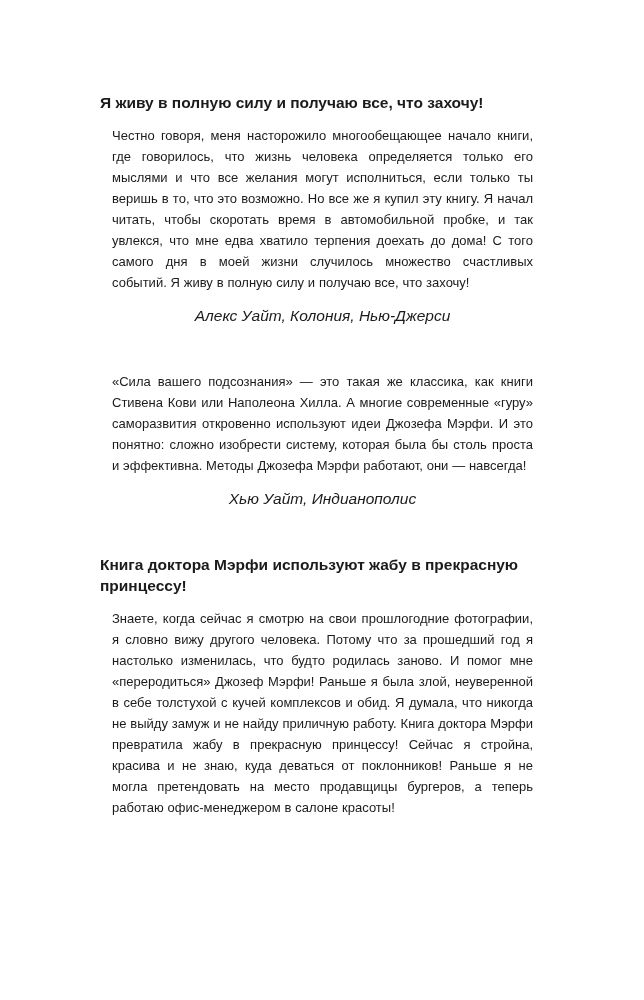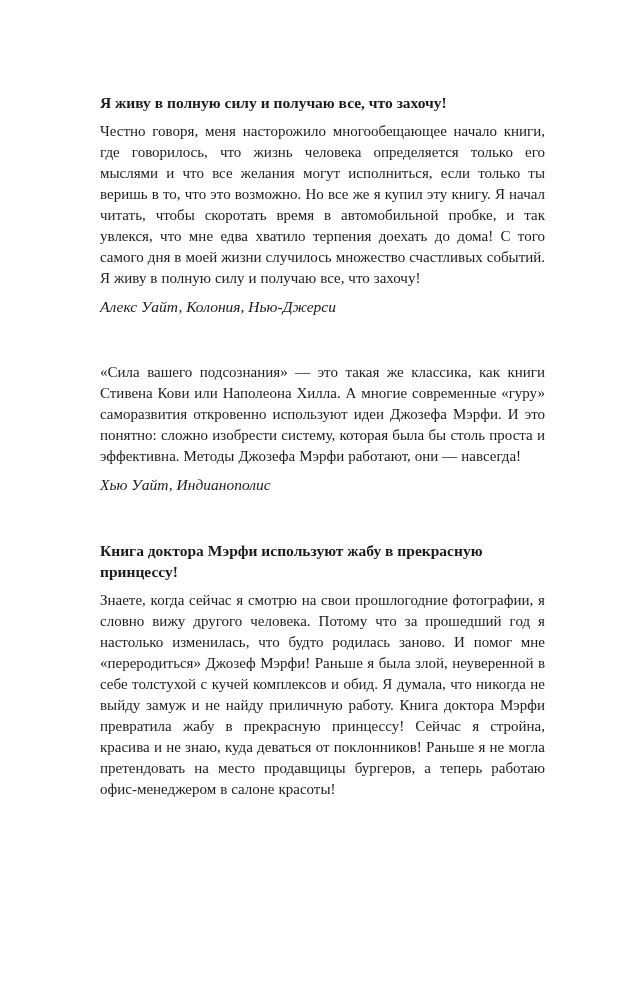--- a/index.html
+++ b/index.html
@@ -16,43 +16,42 @@
     }
     .page {
       box-sizing: border-box;
       width: 644px;
       height: 1000px;
       padding: 92px 99px 40px 100px;
       background: #ffffff;
     }
     .testimonial {
       margin: 0 0 45px 0;
-      font-family: Liberation Serif, serif;
     }
     .t-heading {
       font-size: 15.5px;
       line-height: 21px;
       font-weight: bold;
       margin: 0 0 8px 0;
       text-align: left;
     }
     .t-body {
-      font-size: 15px;
+      font-size: 13px;
       line-height: 21px;
       text-align: justify;
-      margin: 0;
+      margin: 12px;
       hyphens: auto;
       -webkit-hyphens: auto;
       word-spacing: 0.2px;
     }
     .t-attribution {
       font-size: 15.5px;
       line-height: 21px;
       font-style: italic;
-      text-align: left;
+      text-align: center;
       margin: 7px 0 0 0;
     }
   </style>
 </head>
 <body>
 
 <div class="page">
 
   <section class="testimonial">
     <h2 class="t-heading">Я живу в полную силу и получаю все, что захочу!</h2>

